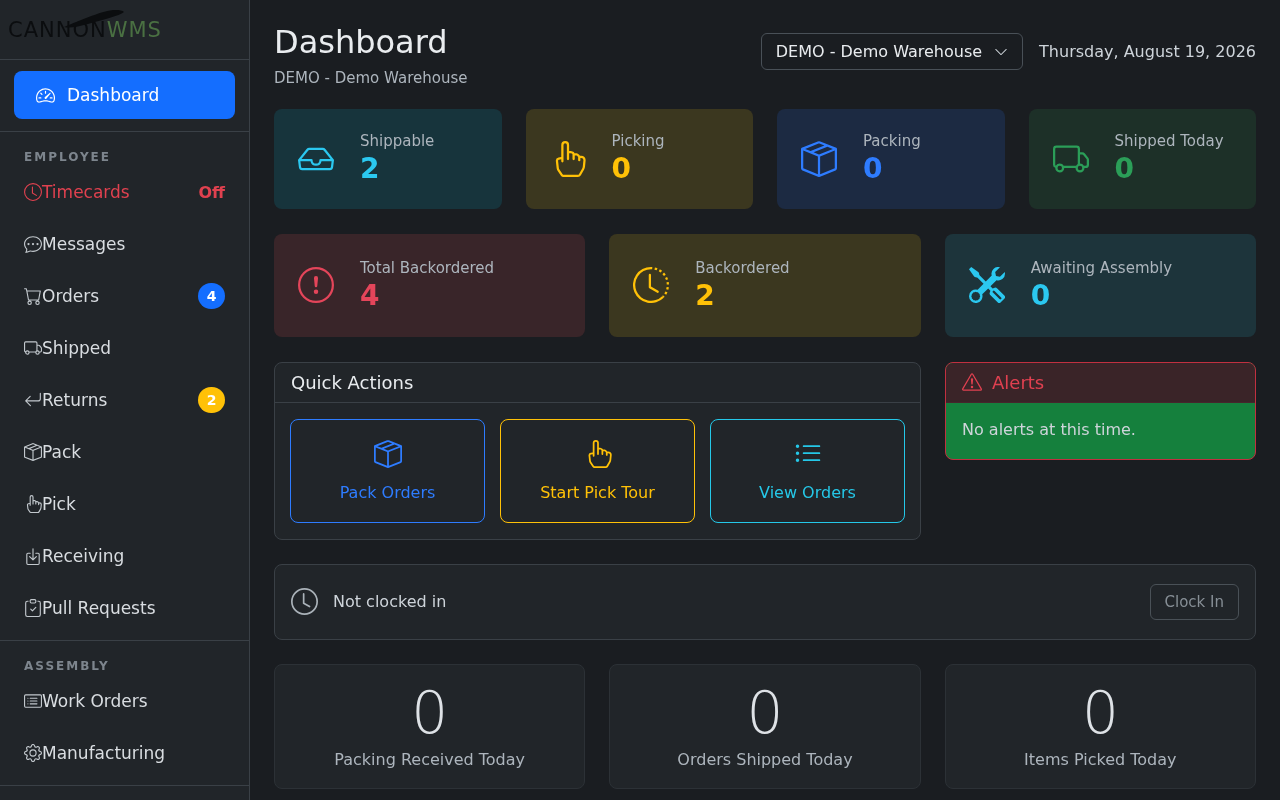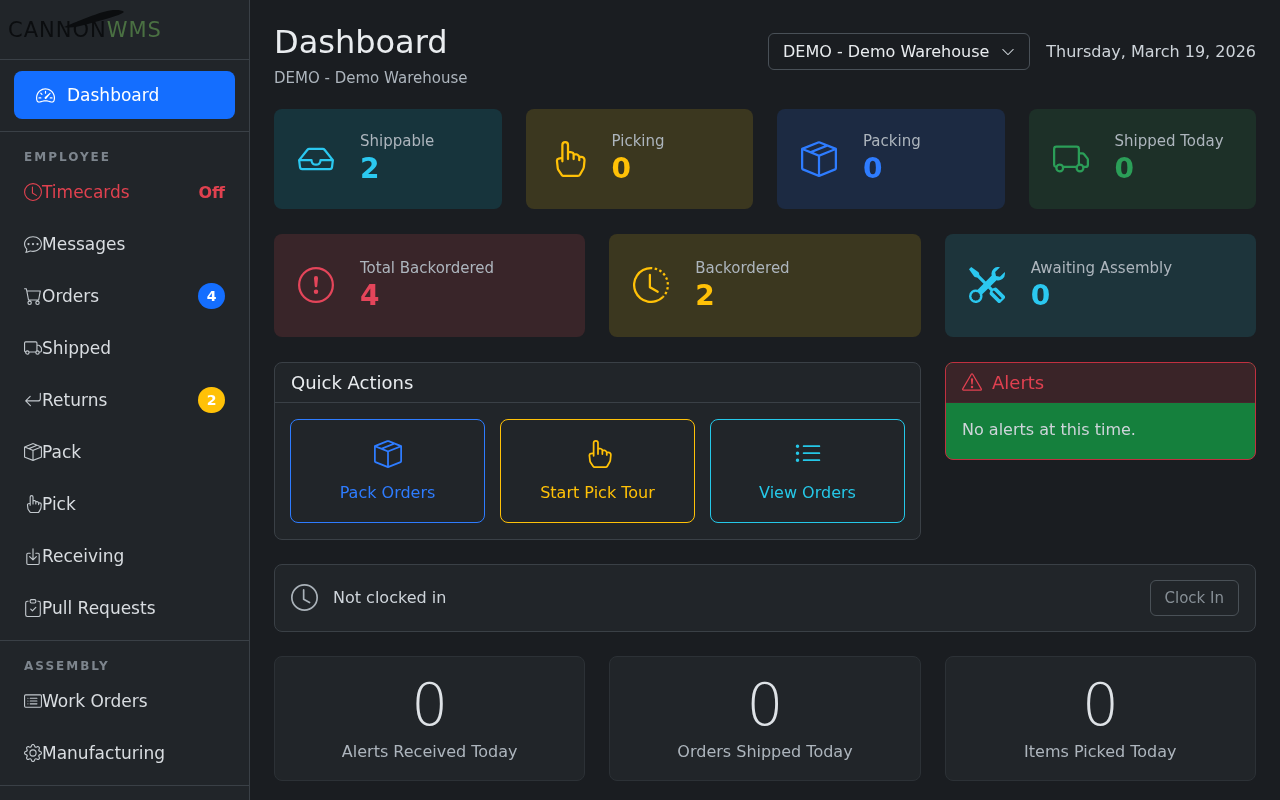--- a/index.html
+++ b/index.html
@@ -92,21 +92,21 @@
   }
   .alerts-panel { border:1px solid #c13040; background:#15803d; height:98px; }
   .alerts-header {
     background:#3a2428; border-bottom:1px solid #46262c; color:#e04050;
     gap:10px;
   }
   .alerts-body { padding:17px 16px; font-size:16px; color:#ced4da; }
 
   .clock-panel {
     margin-top:24px; background:#212529; border:1px solid #3a4046; border-radius:8px;
-    height:68px; display:flex; align-items:center; padding:0 16px; gap:15px;
+    height:76px; display:flex; align-items:center; padding:0 16px; gap:15px;
   }
   .clock-icon-wrap { color:#aab2b9; }
   .clock-status { font-size:16px; color:#ced4da; }
   .clock-in-btn {
     margin-left:auto; background:transparent; border:1px solid #4a5157; border-radius:6px;
     padding:8px 14px; font-size:15px; color:#878f96; cursor:pointer;
     font-family:"DejaVu Sans","Liberation Sans",sans-serif;
   }
 
   .bottom-row { display:grid; grid-template-columns:repeat(3,1fr); gap:24px; margin-top:24px; }
@@ -298,21 +298,21 @@
       <div class="page-title">Dashboard</div>
       <div class="page-subtitle">DEMO - Demo Warehouse</div>
     </div>
     <div class="header-right">
       <div class="warehouse-select">
         <span>DEMO - Demo Warehouse</span>
         <svg width="14" height="14" fill="#ced4da">
             <use href="#i-chevron-down"></use>
           </svg>
       </div>
-      <div class="date-text">Thursday, March 19, 2026</div>
+      <div class="date-text">Thursday, August 19, 2026</div>
     </div>
   </div>
 
   <div class="stats-row1">
     <div class="stat-card" style="background: rgb(23, 52, 60);">
       <svg width="36" height="36" fill="currentColor" style="color: rgb(43, 200, 240);">
           <use href="#i-inbox"></use>
         </svg>
       <div class="stat-info">
         <span class="stat-label">Shippable</span>
@@ -420,21 +420,21 @@
           <use href="#i-clock"></use>
         </svg>
     </span>
     <span class="clock-status">Not clocked in</span>
     <button class="clock-in-btn">Clock In</button>
   </div>
 
   <div class="bottom-row">
     <div class="today-card">
       <div class="today-value">0</div>
-      <div class="today-label">Alerts Received Today</div>
+      <div class="today-label">Packing Received Today</div>
     </div>
     <div class="today-card">
       <div class="today-value">0</div>
       <div class="today-label">Orders Shipped Today</div>
     </div>
     <div class="today-card">
       <div class="today-value">0</div>
       <div class="today-label">Items Picked Today</div>
     </div>
   </div>

